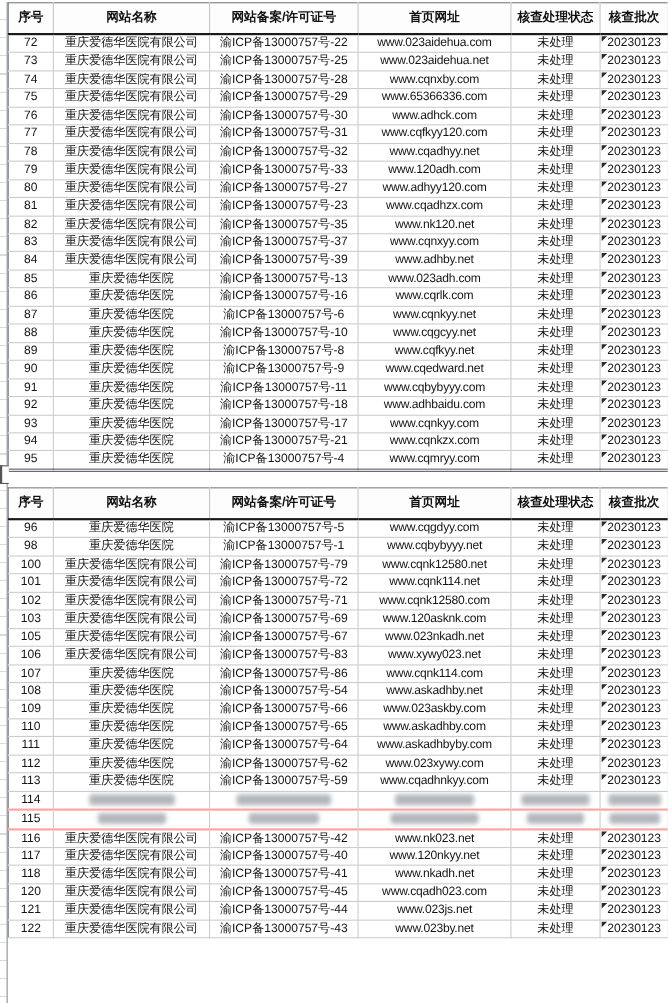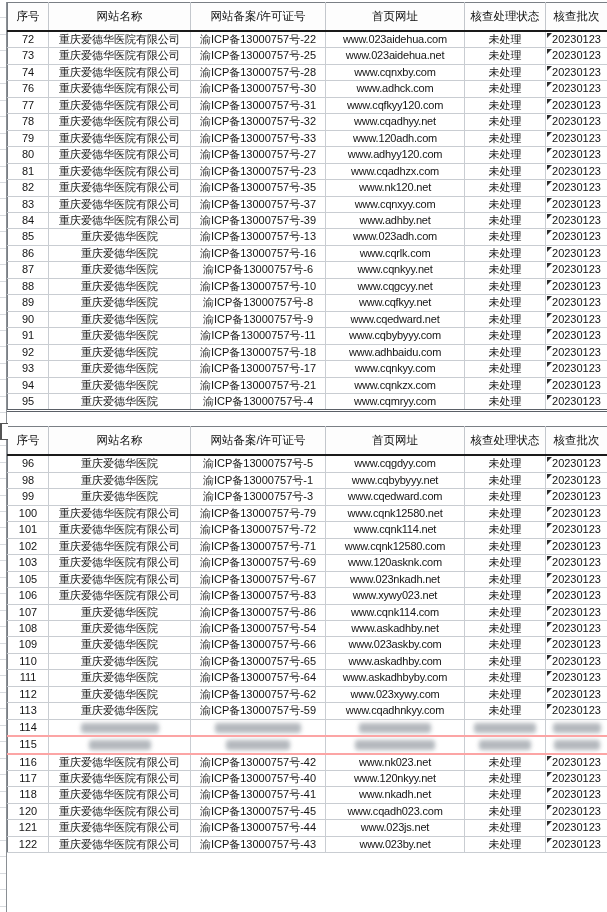--- a/index.html
+++ b/index.html
@@ -17,21 +17,21 @@
     position:absolute;left:0;top:421px;width:6px;height:15px;background:#fff;
     border-left:2px solid #555;border-top:1px solid #555;border-bottom:1px solid #555;
   }
   table.grid{
     border-collapse:collapse;table-layout:fixed;width:600px;margin-left:7px;
     border:1px solid #7a7f85;background:#fff;
   }
   table.grid.first{margin-top:2px;border-bottom:3px double #5a5f66;}
   table.grid.second{margin-top:14px;}
   th{
-    height:27px;line-height:27px;font-size:11.5px;font-weight:normal;color:#111;
+    height:27px;line-height:27px;font-size:11.5px;font-weight:bold;color:#111;
     text-align:center;white-space:nowrap;overflow:hidden;padding:0;
     border-right:1px solid #c3c7cc;border-bottom:2px solid #1a1a1a;background:#fdfdfd;
   }
   td{
     height:15.45px;line-height:15.45px;font-size:11px;color:#141414;
     text-align:center;white-space:nowrap;overflow:hidden;padding:0;
     border-right:1px solid #c9cdd2;border-bottom:1px solid #c9cdd2;
   }
   td.url{letter-spacing:-0.2px;}
   td.batch{position:relative;}
@@ -89,20 +89,28 @@
           </tr>
           <tr>
             <td class="no">74</td>
             <td class="name">重庆爱德华医院有限公司</td>
             <td class="icp">渝ICP备13000757号-28</td>
             <td class="url">www.cqnxby.com</td>
             <td class="status">未处理</td>
             <td class="batch"><span class="flag"></span><span>20230123</span></td>
           </tr>
           <tr>
+            <td class="no">75</td>
+            <td class="name">重庆爱德华医院有限公司</td>
+            <td class="icp">渝ICP备13000757号-29</td>
+            <td class="url">www.65366336.com</td>
+            <td class="status">未处理</td>
+            <td class="batch"><span class="flag"></span><span>20230123</span></td>
+          </tr>
+          <tr>
             <td class="no">76</td>
             <td class="name">重庆爱德华医院有限公司</td>
             <td class="icp">渝ICP备13000757号-30</td>
             <td class="url">www.adhck.com</td>
             <td class="status">未处理</td>
             <td class="batch"><span class="flag"></span><span>20230123</span></td>
           </tr>
           <tr>
             <td class="no">77</td>
             <td class="name">重庆爱德华医院有限公司</td>
@@ -290,28 +298,20 @@
           </tr>
           <tr>
             <td class="no">98</td>
             <td class="name">重庆爱德华医院</td>
             <td class="icp">渝ICP备13000757号-1</td>
             <td class="url">www.cqbybyyy.net</td>
             <td class="status">未处理</td>
             <td class="batch"><span class="flag"></span><span>20230123</span></td>
           </tr>
           <tr>
-            <td class="no">99</td>
-            <td class="name">重庆爱德华医院</td>
-            <td class="icp">渝ICP备13000757号-3</td>
-            <td class="url">www.cqedward.com</td>
-            <td class="status">未处理</td>
-            <td class="batch"><span class="flag"></span><span>20230123</span></td>
-          </tr>
-          <tr>
             <td class="no">100</td>
             <td class="name">重庆爱德华医院有限公司</td>
             <td class="icp">渝ICP备13000757号-79</td>
             <td class="url">www.cqnk12580.net</td>
             <td class="status">未处理</td>
             <td class="batch"><span class="flag"></span><span>20230123</span></td>
           </tr>
           <tr>
             <td class="no">101</td>
             <td class="name">重庆爱德华医院有限公司</td>

